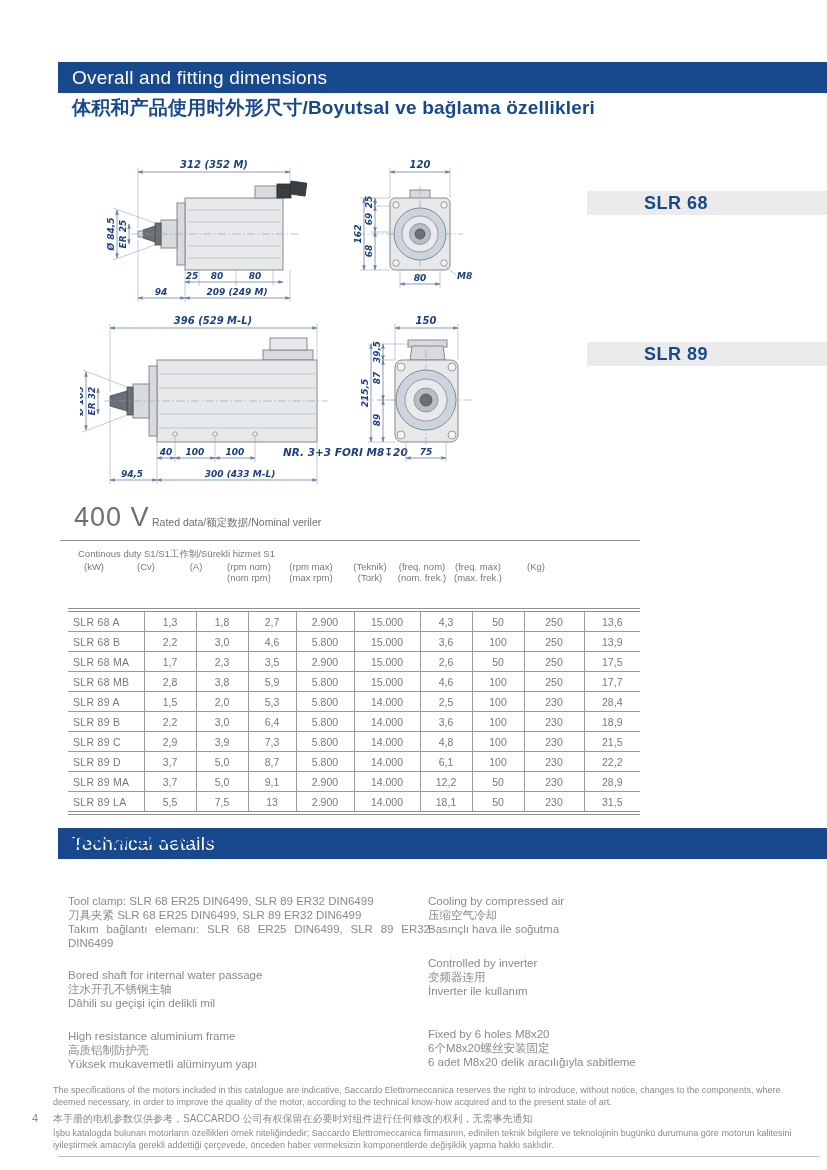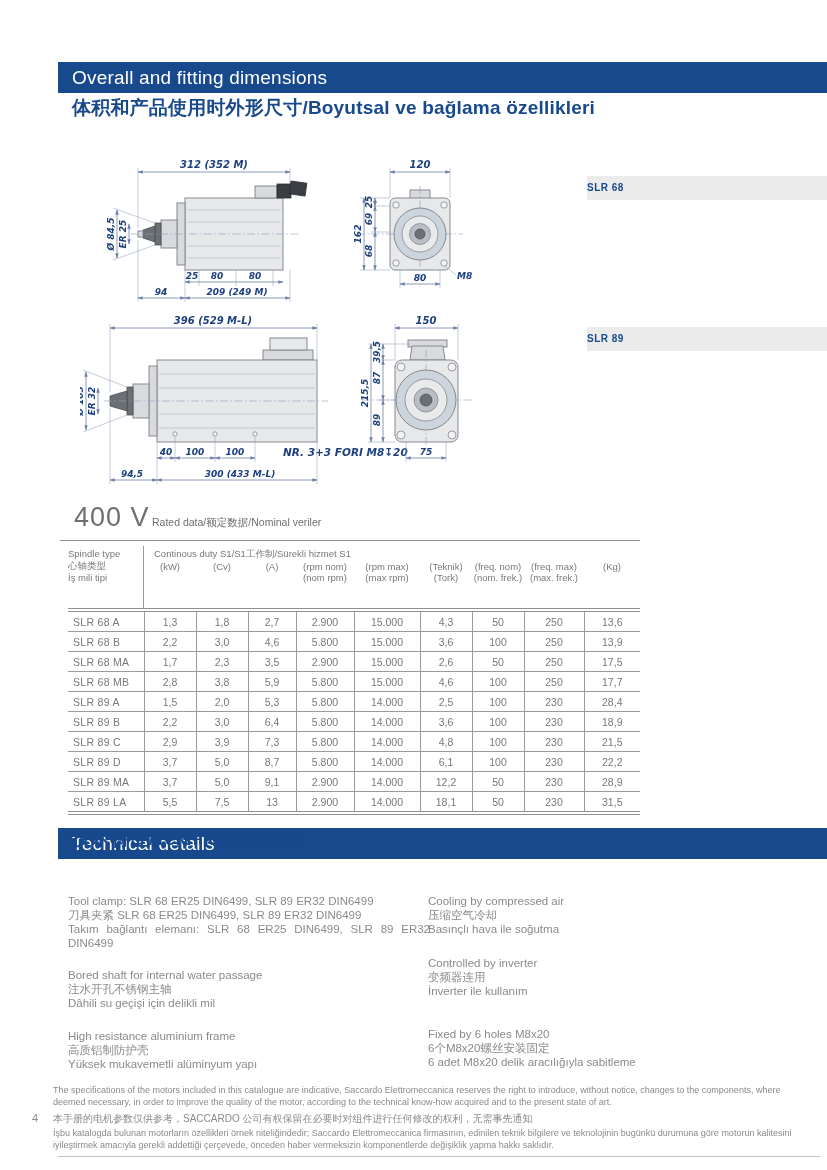--- a/index.html
+++ b/index.html
@@ -5,22 +5,22 @@
   html,body{margin:0;padding:0;background:#ffffff;}
   .page{position:relative;width:827px;height:1170px;background:#fff;overflow:hidden;
         font-family:"Liberation Sans",sans-serif;}
   .abs{position:absolute;}
   
   .bar{position:absolute;left:58px;width:769px;height:31px;background:#17498c;color:#fff;
        font-size:19px;font-weight:500;line-height:31px;padding-left:14px;box-sizing:border-box;letter-spacing:.2px;}
   .subtitle{position:absolute;left:72px;color:#17498c;font-size:19px;font-weight:700;letter-spacing:.2px;}
   
   .model-bar{position:absolute;left:587px;width:240px;height:24px;background:#ebebeb;
-             color:#17498c;font-size:10px;font-weight:700;text-align:left;
-             line-height:24px;padding-right:62px;box-sizing:border-box;letter-spacing:.5px;}
+             color:#17498c;font-size:18px;font-weight:700;text-align:center;
+             line-height:24px;padding-right:62px;box-sizing:border-box;letter-spacing:.5px;margin-top:15px;}
   
   .voltage{position:absolute;left:74px;top:502px;font-size:27px;color:#6f6f6f;letter-spacing:1px;}
   .rated-caption{position:absolute;left:152px;top:516px;font-size:10.5px;color:#6f6f6f;}
   
   .rule-above-table{position:absolute;left:60px;top:540px;width:580px;height:1px;background:#8f8f8f;}
   .tbl{position:absolute;left:68px;top:546px;width:572px;color:#787878;}
   .tbl-head{display:flex;height:62px;}
   .tbl-head-col1{width:76px;border-right:1px solid #9a9a9a;box-sizing:border-box;
                  font-size:9.5px;line-height:12px;padding-top:2px;}
   .tbl-head-right{flex:1;padding-left:10px;box-sizing:border-box;}
@@ -261,25 +261,20 @@
       <text class="dim" x="346" y="147" text-anchor="middle">75</text>
     </g>
   </svg>
 
   <div class="voltage">400 V</div>
   <div class="rated-caption">Rated data/额定数据/Nominal veriler</div>
   <div class="rule-above-table"></div>
 
   <div class="tbl">
     <div class="tbl-head">
-      <div class="tbl-head-col1">
-        <div>Spindle type</div>
-        <div>心轴类型</div>
-        <div>İş mili tipi</div>
-      </div>
       <div class="tbl-head-right">
         <div class="group-h">Continous duty S1/S1工作制/Sürekli hizmet S1</div>
         <div class="units-row">
           <div class="ucell" style="width:52px">
               <span>(kW)</span>
               <span></span>
             </div>
           <div class="ucell" style="width:52px">
               <span>(Cv)</span>
               <span></span>

